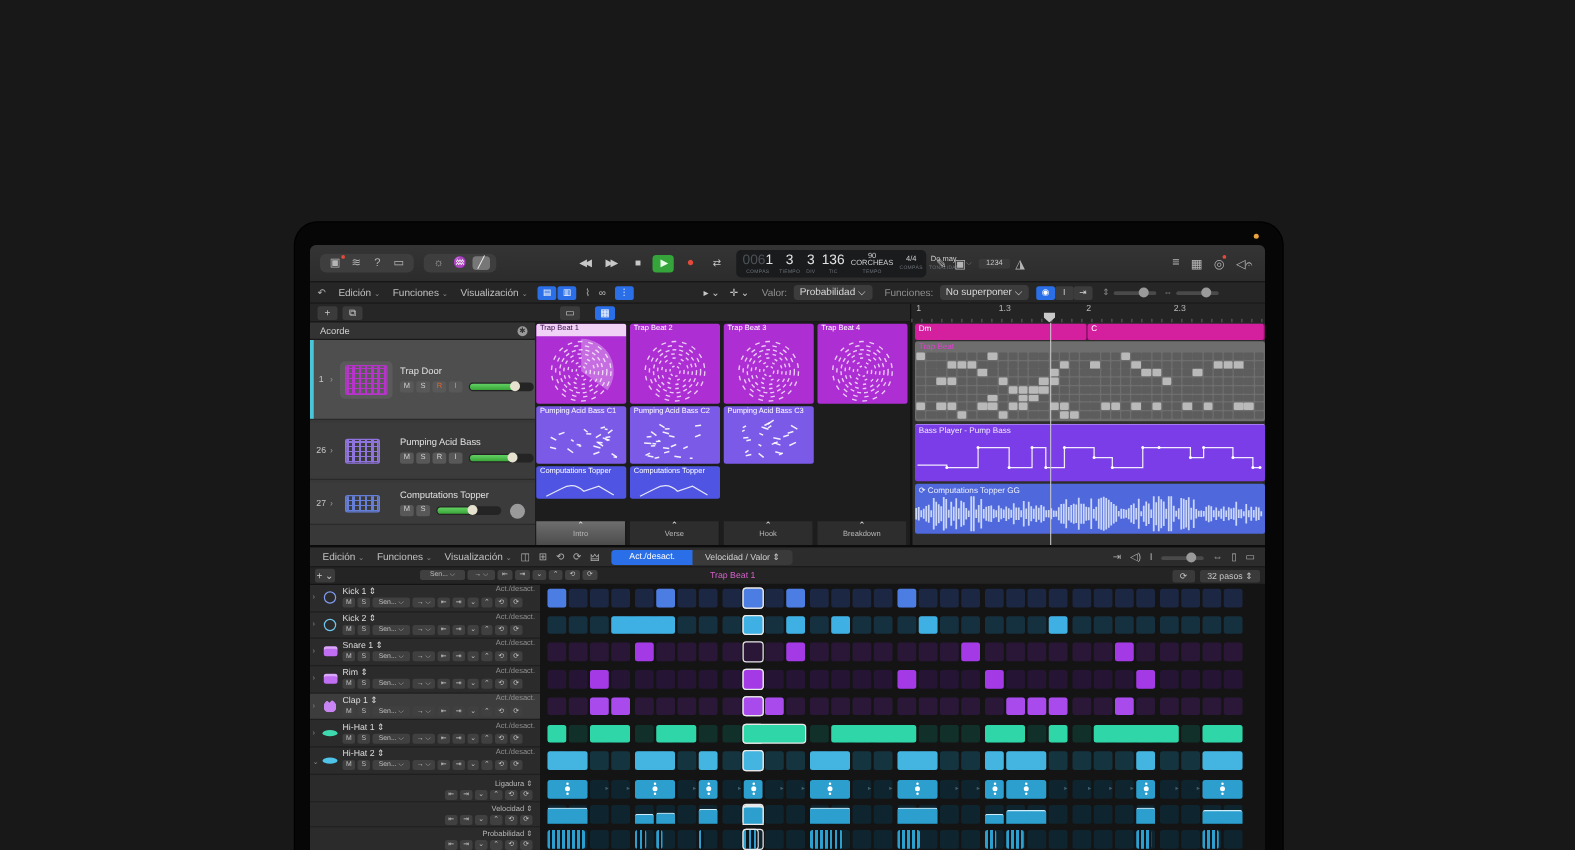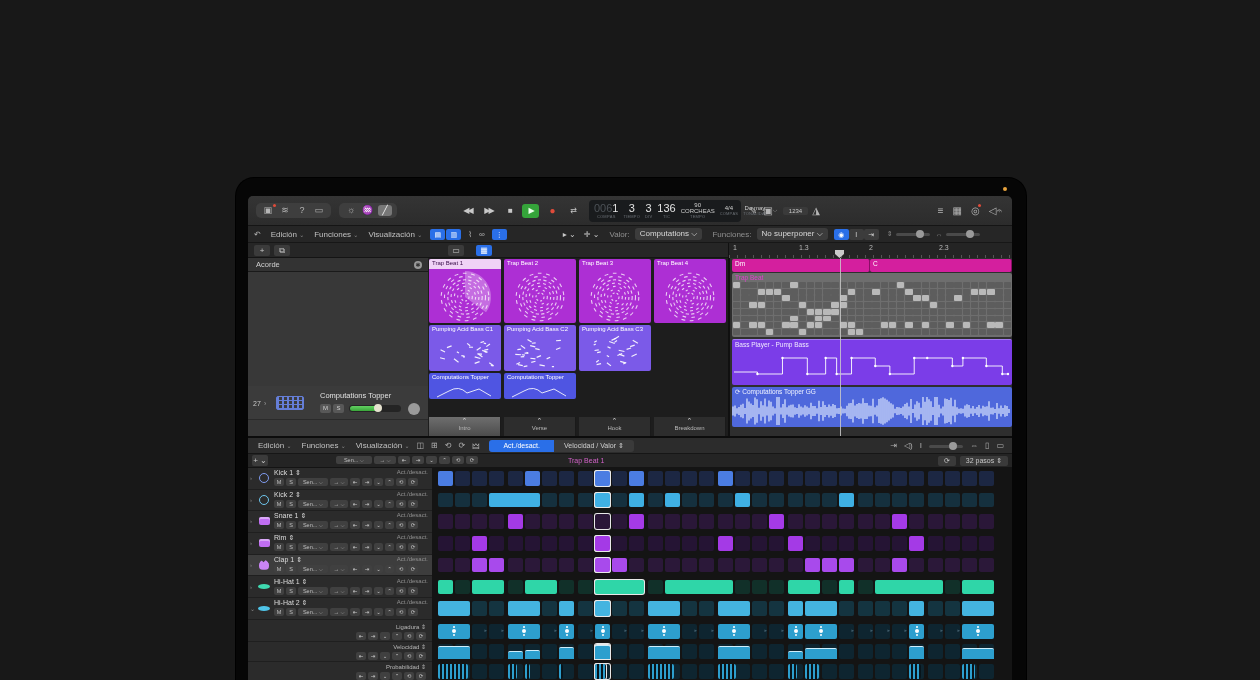--- a/index.html
+++ b/index.html
@@ -202,21 +202,21 @@
         <span class="tog on">▥</span>
       </div>
       <span class="ctl2-ic">⌇</span>
       <span class="ctl2-ic">∞</span>
       <span class="tog on" style="margin-left:7px">⋮</span>
       <span id="tool-menus">
         <span>▸ <span class="cv">⌄</span></span>
         <span>✛ <span class="cv">⌄</span></span>
       </span>
       <span class="lab">Valor:</span>
-      <span class="sel-box"><span>Computations</span> <span class="cv">⌵</span></span>
+      <span class="sel-box"><span>Probabilidad</span> <span class="cv">⌵</span></span>
       <span class="lab">Funciones:</span>
       <span class="sel-box"><span>No superponer</span> <span class="cv">⌵</span></span>
       <span class="tog on" style="margin-left:6px">◉</span>
       <span class="tog">I</span>
       <span class="tog">⇥</span>
       <span style="margin-left:8px;color:#8a8a8a;font-size:7px">⇕</span>
         <span class="slider" style="margin-left:3px"></span>
       <span style="margin-left:6px;color:#8a8a8a;font-size:7px">⇔</span>
         <span class="slider" style="margin-left:3px;margin-right:8px"></span>
     </div>
@@ -274,20 +274,63 @@
           </div>
         </div>
     </div>
 
     <div id="acorde-bar">
       <span>Acorde</span>
       <span id="acorde-gear">✱</span>
     </div>
 
     <div id="track-headers">
+        <div class="trk sel" style="top: 0px; height: 64px;">
+          <div class="trk-queue" style="background: rgb(73, 198, 216);"></div>
+          <div class="trk-num">1</div>
+          <div class="trk-chev">›</div>
+          <div class="trk-icon" style="width: 42px; height: 30px; background: rgb(90, 90, 90);">
+            <div style="width: 34px; height: 24px; border: 1px solid rgb(195, 47, 216); border-radius: 2px; background: repeating-linear-gradient(90deg, rgb(195, 47, 216) 0px, rgb(195, 47, 216) 2px, transparent 2px, transparent 5px), repeating-linear-gradient(0deg, rgb(195, 47, 216) 0px, rgb(195, 47, 216) 1px, transparent 1px, transparent 4px); opacity: 0.9;"></div>
+          </div>
+          <div class="trk-body">
+            <div class="trk-name">Trap Door</div>
+            <div class="trk-ctl">
+              <span class="ms">M</span>
+              <span class="ms">S</span>
+              <span class="ms" style="color: rgb(224, 102, 46);">R</span>
+              <span class="ms" style="color: rgb(224, 156, 46);">I</span>
+              <span class="vol">
+                <span class="vol-fill" style="width: 36px;"></span>
+                <span class="vol-knob" style="left: 33px;"></span>
+              </span>
+              <span class="pan"></span>
+            </div>
+          </div>
+        </div>
+        <div class="trk" style="top: 66px; height: 46px;">
+          <div class="trk-num">26</div>
+          <div class="trk-chev">›</div>
+          <div class="trk-icon" style="width: 36px; height: 24px; background: transparent;">
+            <div style="width: 28px; height: 20px; border: 1px solid rgb(154, 123, 240); border-radius: 2px; background: repeating-linear-gradient(90deg, rgb(154, 123, 240) 0px, rgb(154, 123, 240) 2px, transparent 2px, transparent 5px), repeating-linear-gradient(0deg, rgb(154, 123, 240) 0px, rgb(154, 123, 240) 1px, transparent 1px, transparent 4px); opacity: 0.9;"></div>
+          </div>
+          <div class="trk-body">
+            <div class="trk-name">Pumping Acid Bass</div>
+            <div class="trk-ctl">
+              <span class="ms">M</span>
+              <span class="ms">S</span>
+              <span class="ms">R</span>
+              <span class="ms">I</span>
+              <span class="vol">
+                <span class="vol-fill" style="width: 34px;"></span>
+                <span class="vol-knob" style="left: 31px;"></span>
+              </span>
+              <span class="pan"></span>
+            </div>
+          </div>
+        </div>
         <div class="trk" style="top: 114px; height: 34px;">
           <div class="trk-num">27</div>
           <div class="trk-chev">›</div>
           <div class="trk-icon" style="width: 36px; height: 18px; background: transparent;">
             <div style="width: 28px; height: 14px; border: 1px solid rgb(106, 134, 232); border-radius: 2px; background: repeating-linear-gradient(90deg, rgb(106, 134, 232) 0px, rgb(106, 134, 232) 2px, transparent 2px, transparent 5px), repeating-linear-gradient(0deg, rgb(106, 134, 232) 0px, rgb(106, 134, 232) 1px, transparent 1px, transparent 4px); opacity: 0.9;"></div>
           </div>
           <div class="trk-body">
             <div class="trk-name">Computations Topper</div>
             <div class="trk-ctl">
               <span class="ms">M</span>

